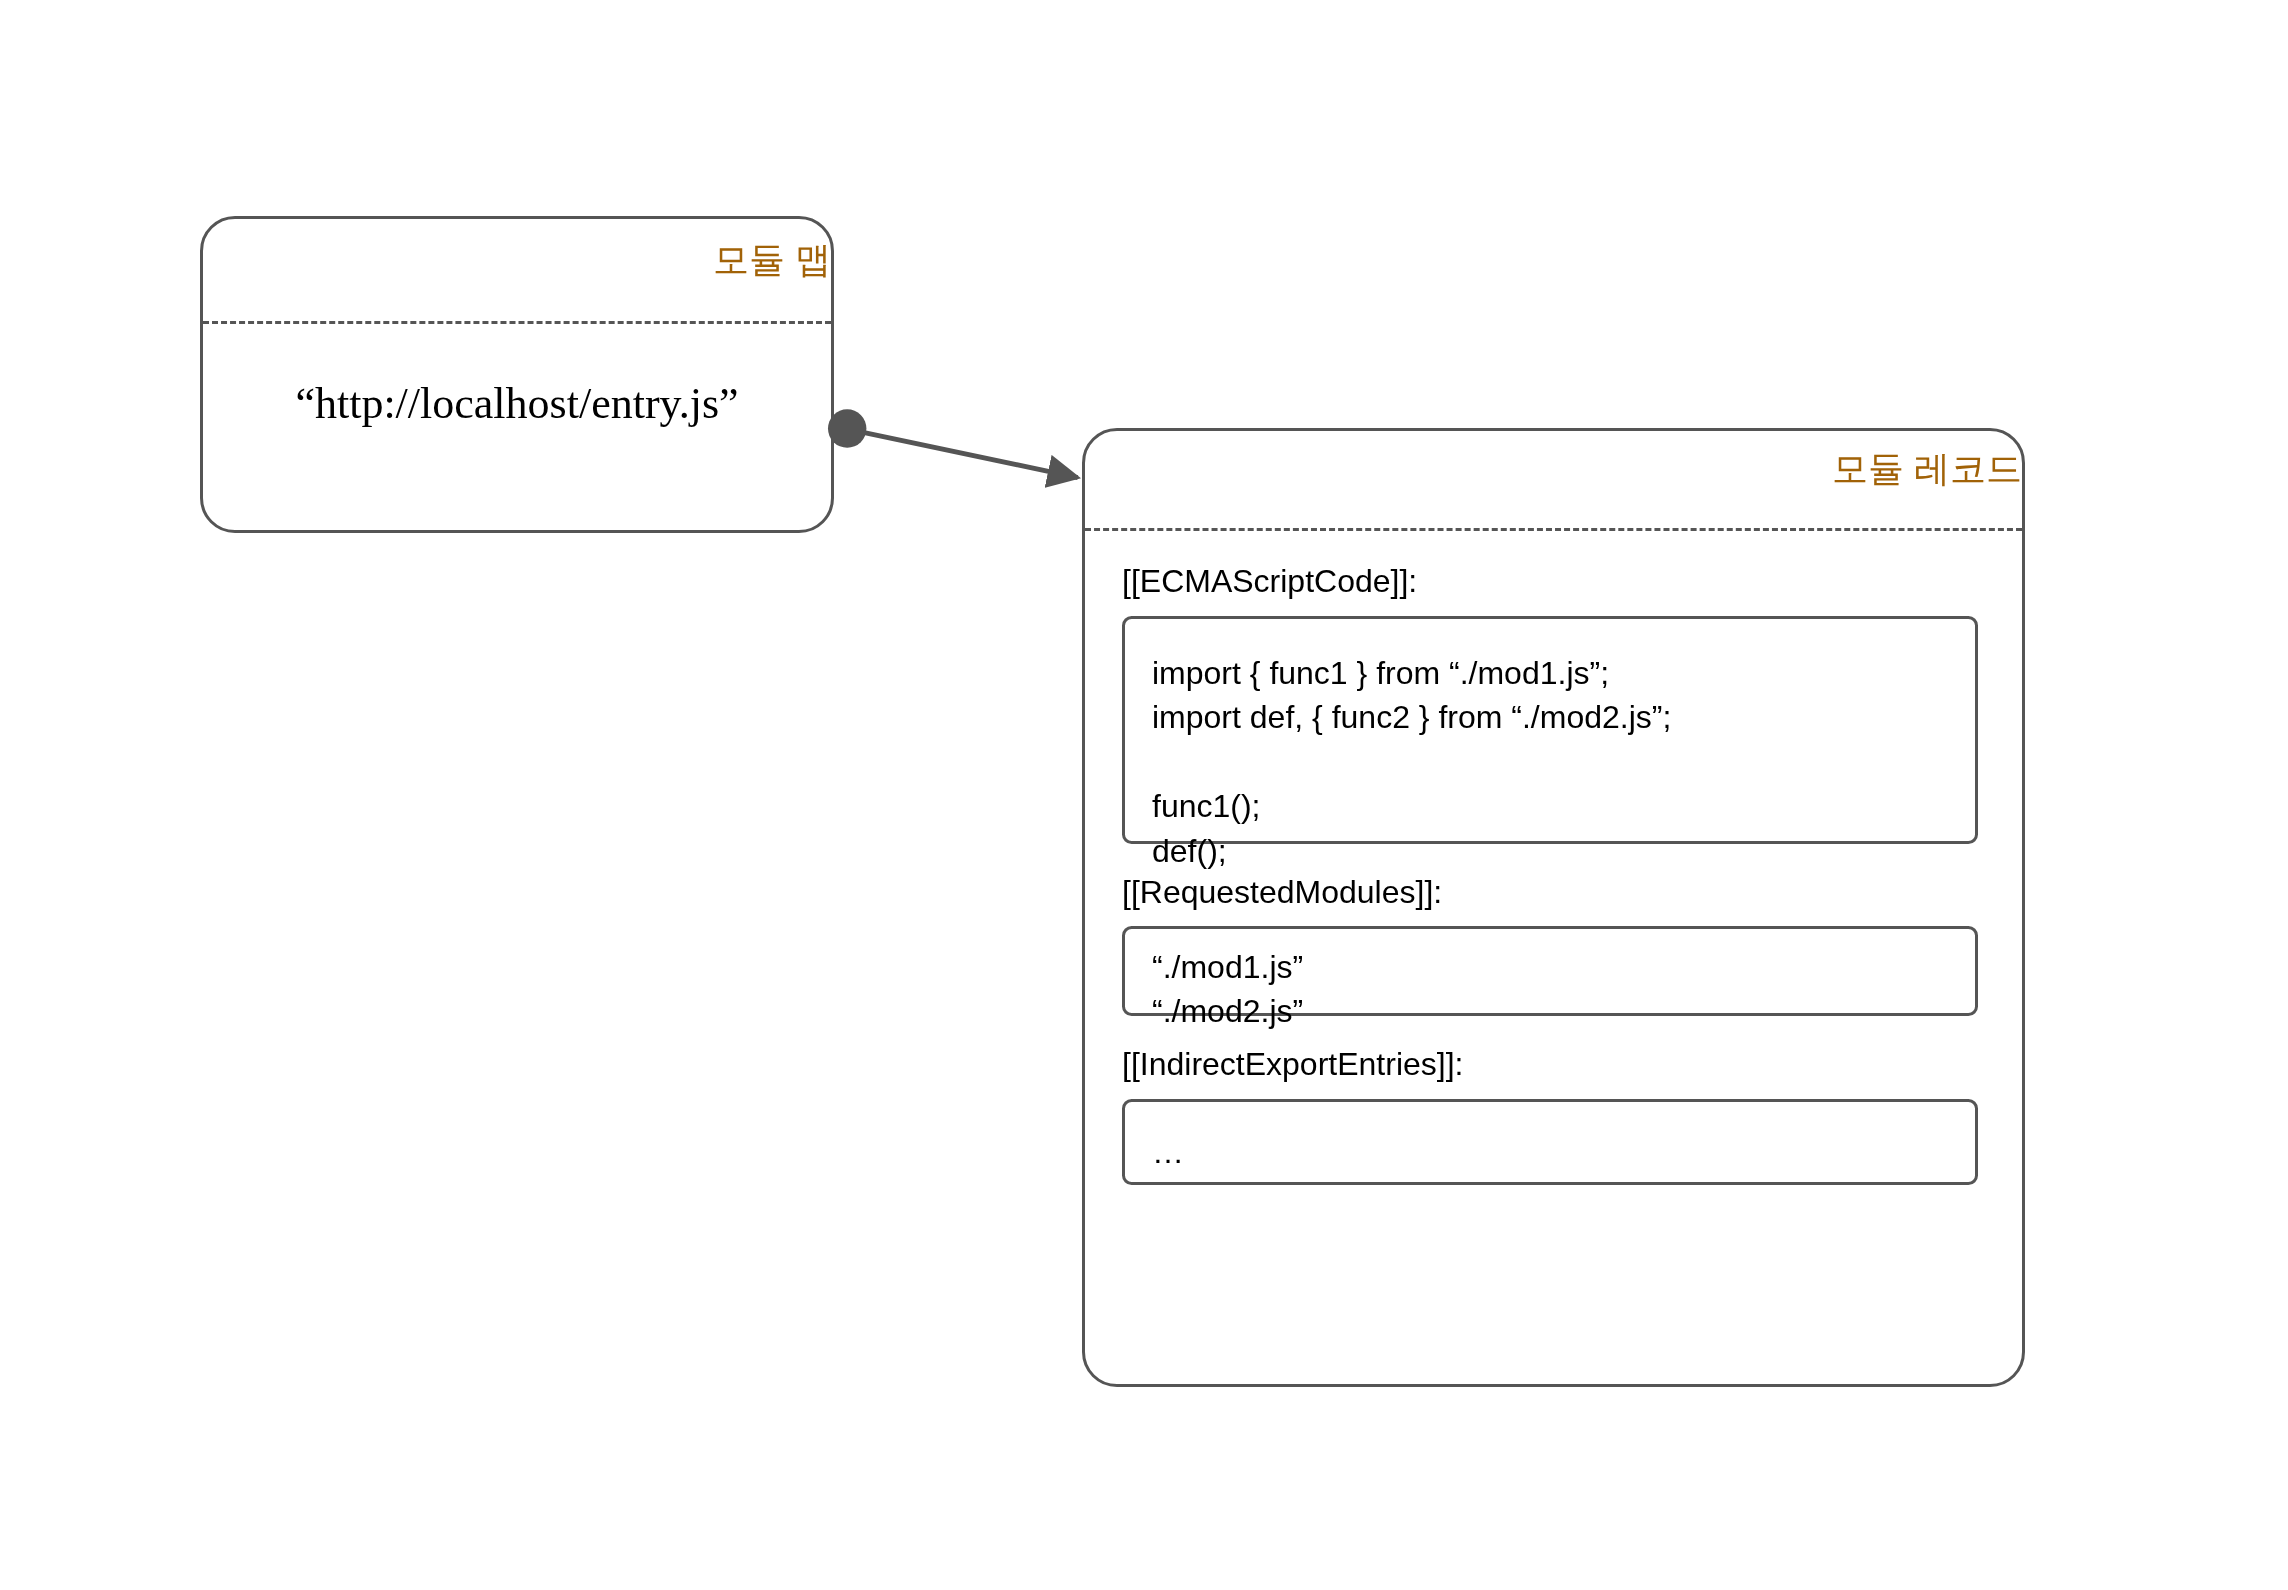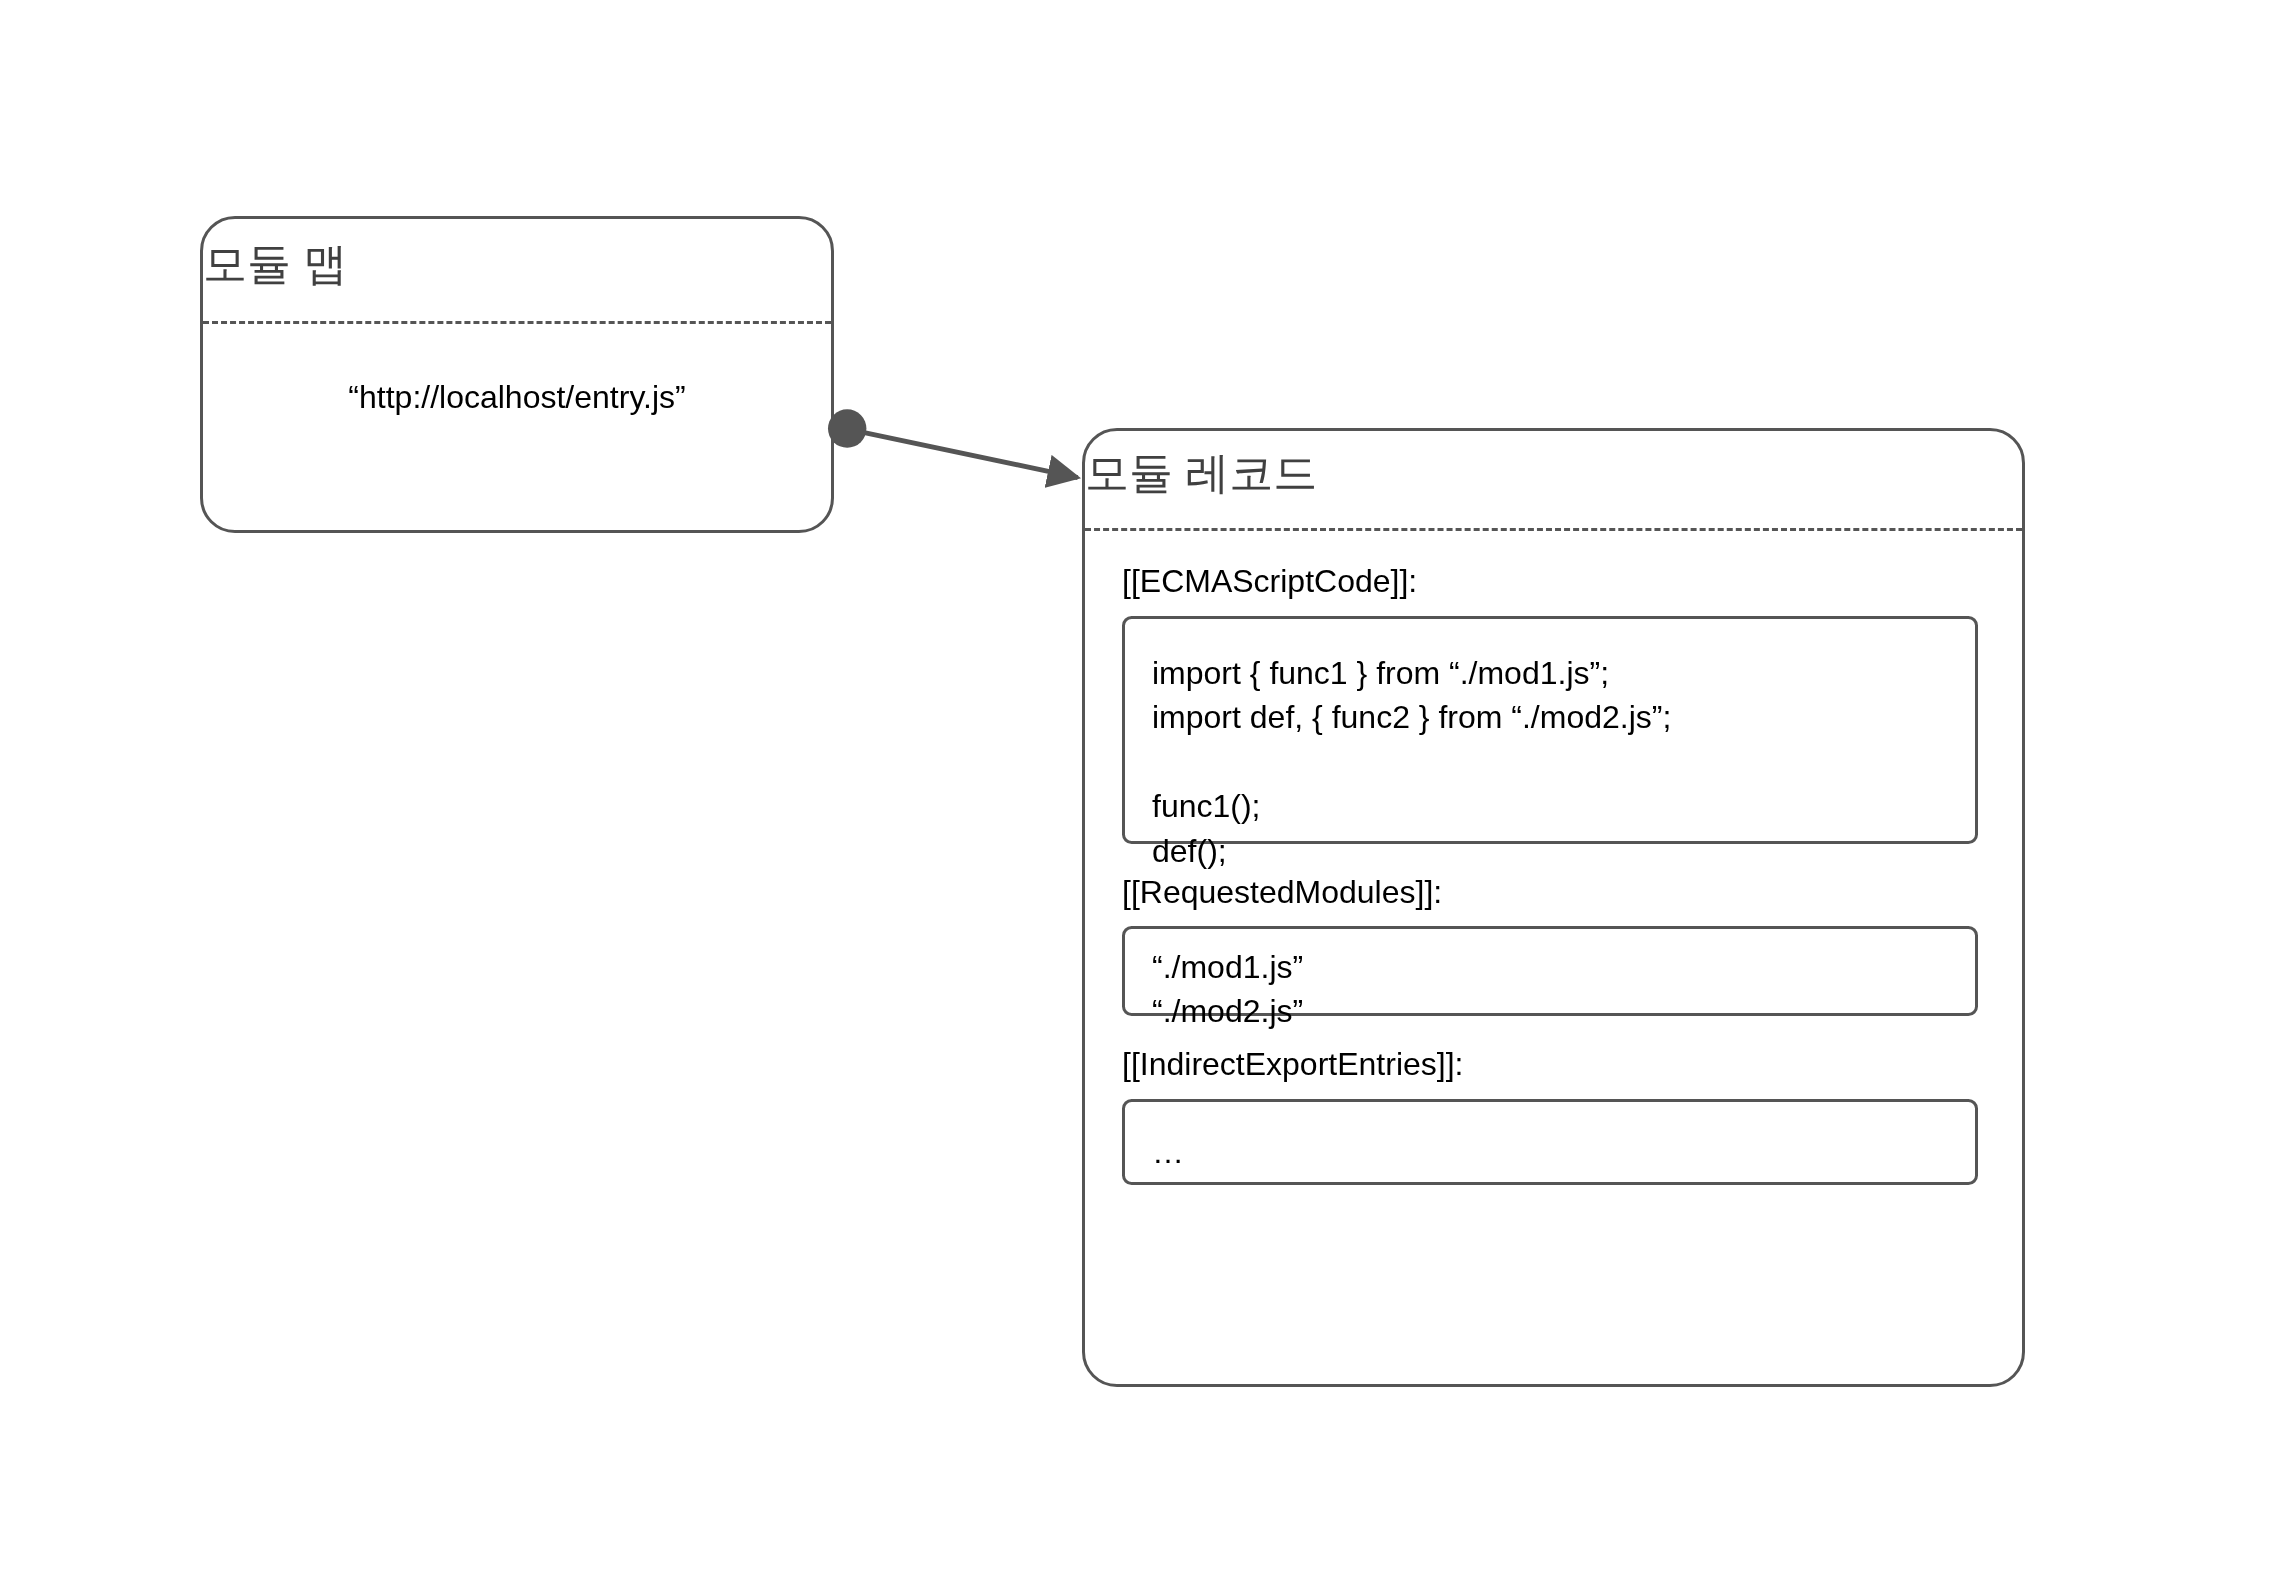--- a/index.html
+++ b/index.html
@@ -27,24 +27,24 @@
     box-sizing: border-box;
     background: #ffffff;
     border: 3.8px solid #555555;
     border-radius: 35px;
   }
 
   .node-title {
     position: absolute;
     left: 0;
     right: 0;
-    text-align: left;
-    font-size: 44px;
+    text-align: right;
+    font-size: 36px;
     line-height: 1.1;
-    color: #404040;
+    color: #a16207;
     white-space: nowrap;
   }
 
   .node-divider {
     position: absolute;
     left: 0;
     right: 0;
     height: 0;
     border-top: 3.8px dashed #555555;
   }
@@ -58,23 +58,24 @@
   }
   #module-map .node-title { top: 21px; }
   #module-map .node-divider { top: 102px; }
 
   .map-entry {
     position: absolute;
     left: 0;
     right: 0;
     top: 161px;
     text-align: center;
-    font-size: 32px;
+    font-size: 44px;
     line-height: 1.1;
     white-space: nowrap;
+    font-family: Liberation Serif, serif;
   }
 
   
   #module-record {
     left: 1082px;
     top: 428px;
     width: 943px;
     height: 959px;
   }
   #module-record .node-title { top: 18px; }

